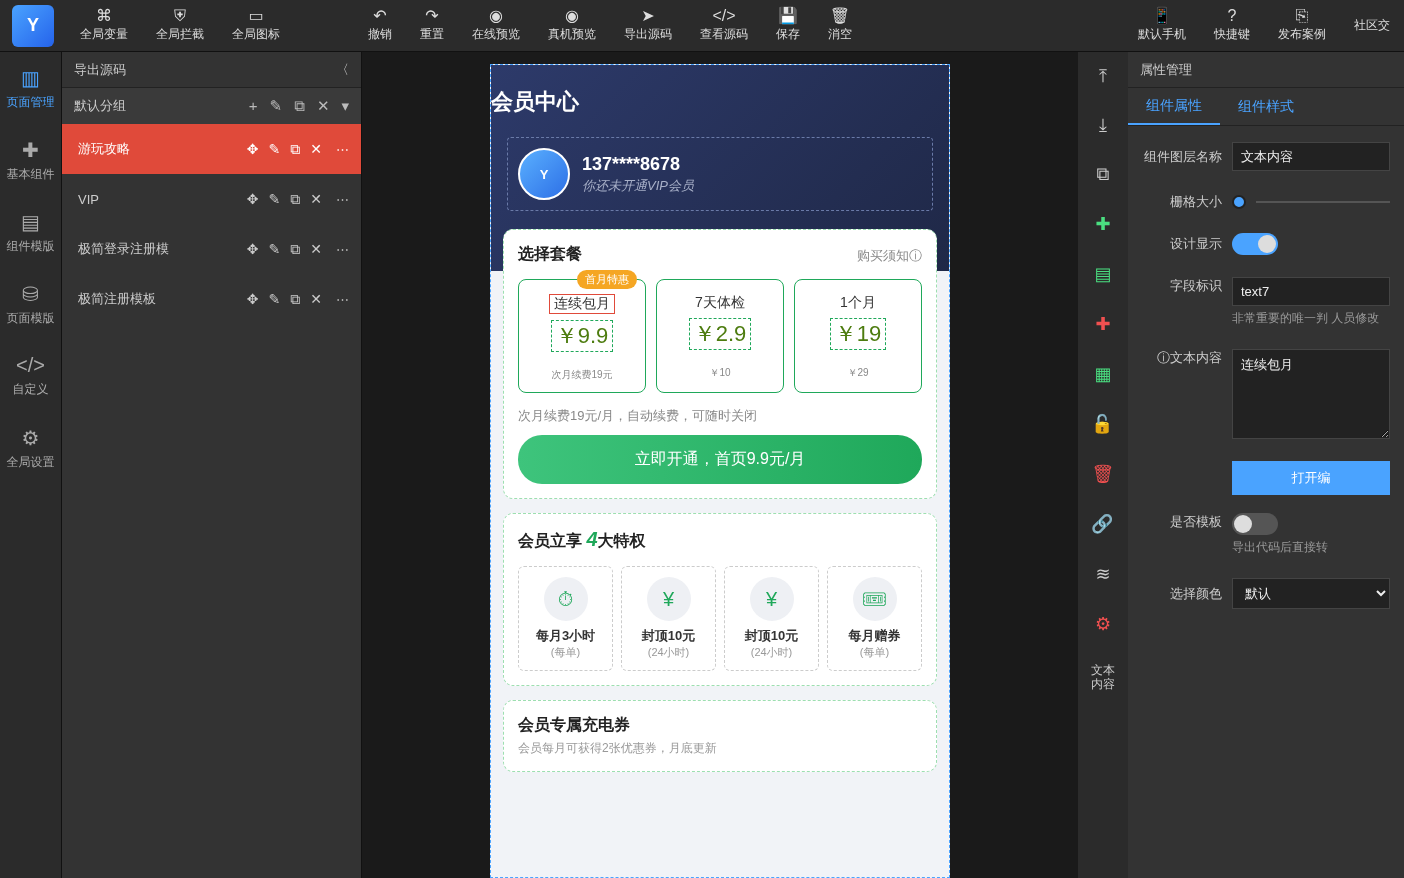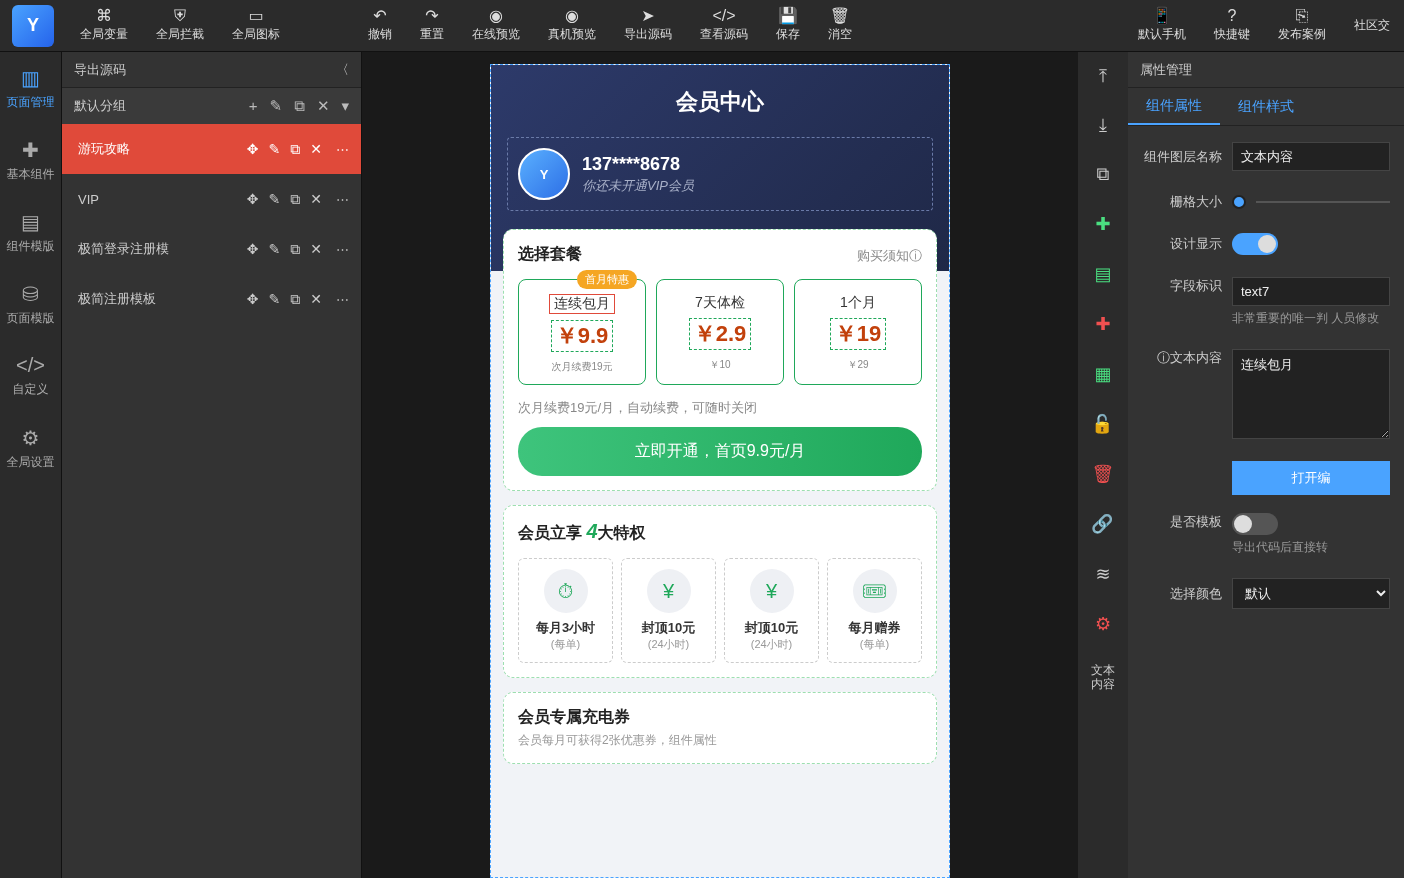--- a/index.html
+++ b/index.html
@@ -30,35 +30,35 @@
 .list-item.active { background: #e04a3a; color: #fff; }
 .list-item .label { flex: 1; padding-left: 4px; }
 .list-item .icos { display: flex; gap: 10px; font-size: 14px; }
 .list-item .more { margin-left: 14px; }
 
 
 .canvas { flex: 1; background: #1a1a1a; display: flex; justify-content: center; padding-top: 12px; overflow: hidden; }
 .phone { width: 460px; background: #f1f3f7; position: relative; border: 1px dashed #4aa3ff; }
 
 .vip-head { background: linear-gradient(135deg,#2d3a6a,#1f2847); padding: 22px 0 60px; color: #fff; }
-.vip-head h1 { text-align: center; font-size: 22px; font-weight: bold; margin-bottom: 20px; }
+.vip-head h1 { text-align: left; font-size: 22px; font-weight: bold; margin-bottom: 20px; }
 .user-row { display: flex; align-items: center; margin: 0 16px; padding: 10px; border: 1px dashed #6a7aa8; border-radius: 4px; gap: 12px; }
 .avatar { width: 52px; height: 52px; border-radius: 50%; background: linear-gradient(135deg,#5ab0ff,#2d6fe6); display:flex; align-items:center; justify-content:center; color:#fff; font-weight:bold; border: 2px solid #fff; }
 .user-row .phone-num { font-size: 18px; font-weight: bold; }
 .user-row .sub { font-size: 13px; color: #a8b0c8; margin-top: 2px; font-style: italic; }
 
 .card { background: #fff; margin: -42px 12px 14px; border-radius: 10px; padding: 14px; border: 1px dashed #9ddfb0; }
 .card .sec-title { display: flex; justify-content: space-between; align-items: flex-end; margin-bottom: 14px; color: #222; font-size: 16px; font-weight: 600; }
 .card .sec-title .note { font-size: 13px; color: #888; font-weight: normal; }
 .plans { display: flex; gap: 10px; }
 .plan { flex: 1; border: 1.5px solid #1fa85a; border-radius: 8px; padding: 14px 4px 10px; text-align: center; position: relative; }
 .badge { position: absolute; top: -10px; right: 8px; background: #f5a623; color: #fff; font-size: 11px; padding: 2px 8px; border-radius: 10px; }
 .plan .name { font-size: 14px; color: #333; margin-bottom: 6px; }
 .plan.sel .name { border: 1.5px solid #e04a3a; display: inline-block; padding: 0 4px; }
-.plan .price { color: #c2410c; font-size: 22px; font-weight: bold; border: 1px dashed #1fa85a; display:inline-block; padding: 0 4px; margin-bottom: 8px; }
+.plan .price { color: #4d7c0f; font-size: 22px; font-weight: normal; border: 1px dashed #1fa85a; display:inline-block; padding: 0 4px; margin-bottom: 16px; }
 .plan .sub { font-size: 10px; color: #888; }
 .renew-note { font-size: 13px; color: #888; margin: 14px 0 10px; }
 .open-btn { background: linear-gradient(90deg,#3ec47c,#1fa85a); color: #fff; text-align: center; padding: 14px; border-radius: 24px; font-size: 16px; }
 
 .card2 { background: #fff; margin: 0 12px 14px; border-radius: 10px; padding: 14px; border: 1px dashed #9ddfb0; }
 .priv-title { font-size: 16px; font-weight: 600; color: #222; margin-bottom: 14px; }
 .priv-title .num { color: #1fa85a; font-style: italic; font-size: 20px; }
 .privs { display: flex; gap: 8px; }
 .priv { flex: 1; border: 1px dashed #ccc; border-radius: 6px; padding: 10px 4px; text-align: center; }
 .priv .circ { width: 44px; height: 44px; border-radius: 50%; background: #eef0f4; margin: 0 auto 6px; display:flex;align-items:center;justify-content:center; color:#1fa85a; font-size:20px; }
@@ -307,21 +307,21 @@
             </div>
           <div class="priv">
               <div class="circ">🎟</div>
               <div class="t1">每月赠券</div>
               <div class="t2">(每单)</div>
             </div>
         </div>
       </div>
       <div class="card2">
         <div class="card3-title">会员专属充电券</div>
-        <div class="card3-sub">会员每月可获得2张优惠券，组件属性</div>
+        <div class="card3-sub">会员每月可获得2张优惠券，月底更新</div>
       </div>
     </div>
   </div>
 
   <div class="rightbar">
     <div class="ritem">⤒</div>
     <div class="ritem">⤓</div>
     <div class="ritem">⧉</div>
     <div class="ritem green">✚</div>
     <div class="ritem green">▤</div>

